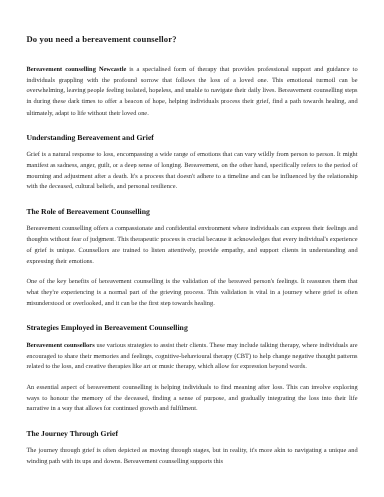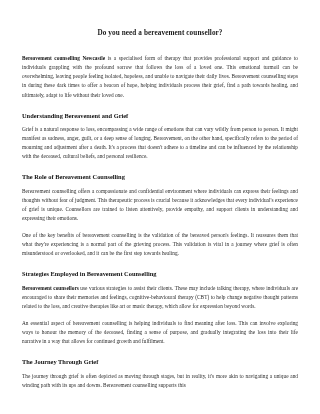--- a/index.html
+++ b/index.html
@@ -15,21 +15,20 @@
   }
   .page {
     width: 320px;
     height: 414px;
     box-sizing: border-box;
     padding: 28px 22px 0 22px;
     background: #ffffff;
     position: relative;
   }
   .doc-title {
-    text-align: center;
     font-size: 7.2px;
     line-height: 1.4;
     font-weight: bold;
     color: #1a1a1a;
     margin: 0 0 16px 0;
     letter-spacing: 0.1px;
   }
   .section-heading {
     font-size: 6.4px;
     font-weight: bold;

